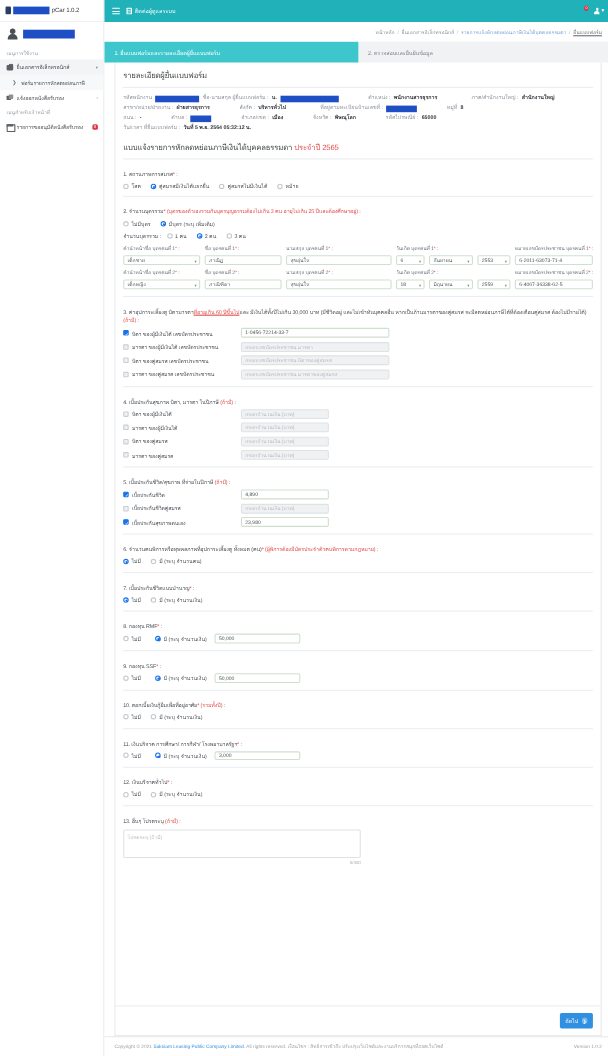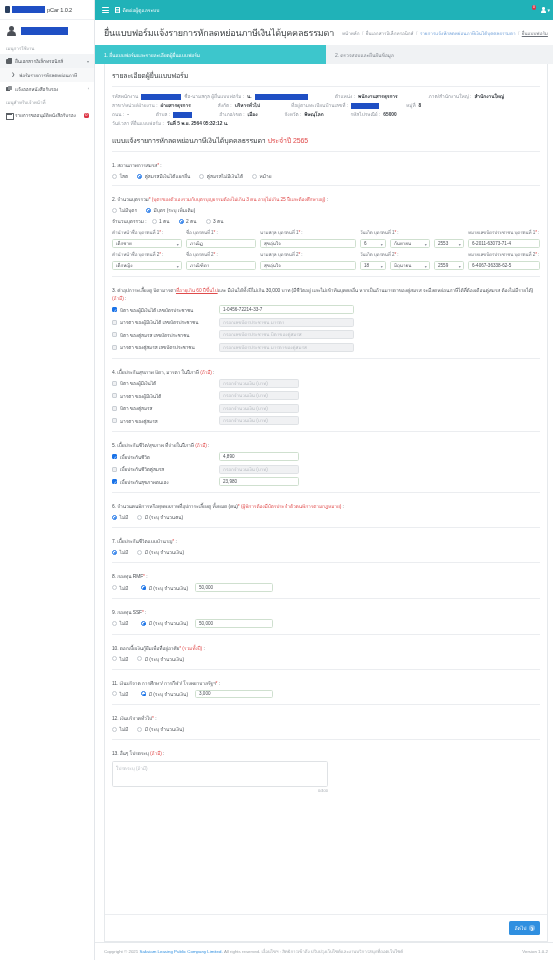--- a/index.html
+++ b/index.html
@@ -307,21 +307,20 @@
           <span class="bell-badge">0</span>
         </span>
         <span class="user-menu">
           <span class="user-mini"></span>
           <span>▾</span>
         </span>
       </span>
     </div>
 
     <div class="page-head">
-      <div class="page-title">ยื่นแบบฟอร์มแจ้งรายการหักลดหย่อนภาษีเงินได้บุคคลธรรมดา</div>
       <div class="breadcrumb">
         <span class="bc-item">หน้าหลัก</span>
         <span class="bc-sep">/</span>
         <span class="bc-item">ยื่นเอกสารอิเล็กทรอนิกส์</span>
         <span class="bc-sep">/</span>
         <span class="bc-item link">รายการแจ้งหักลดหย่อนภาษีเงินได้บุคคลธรรมดา</span>
         <span class="bc-sep">/</span>
         <span class="bc-item current">ยื่นแบบฟอร์ม</span>
       </div>
     </div>

